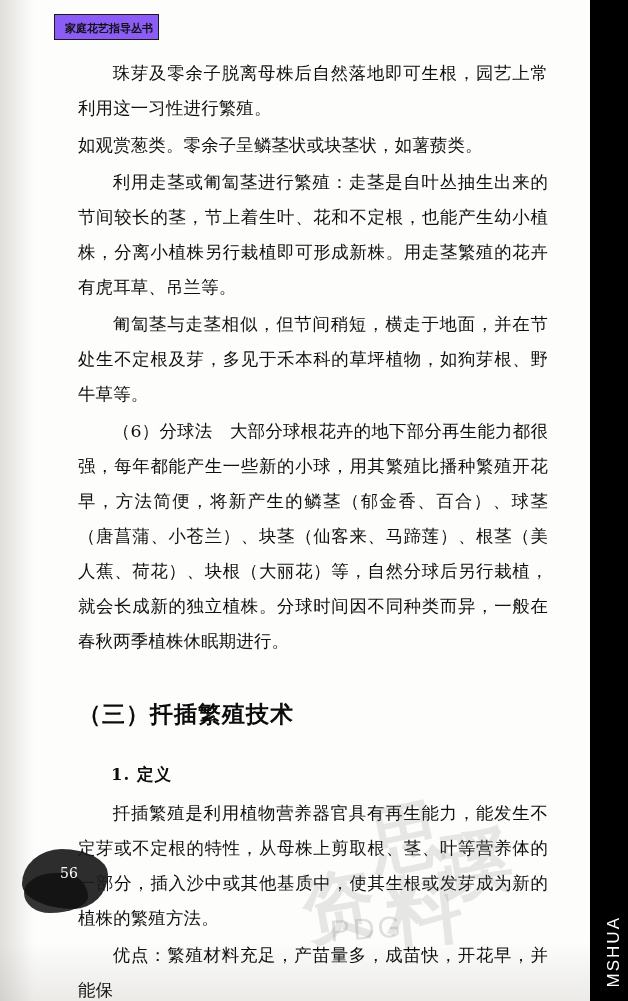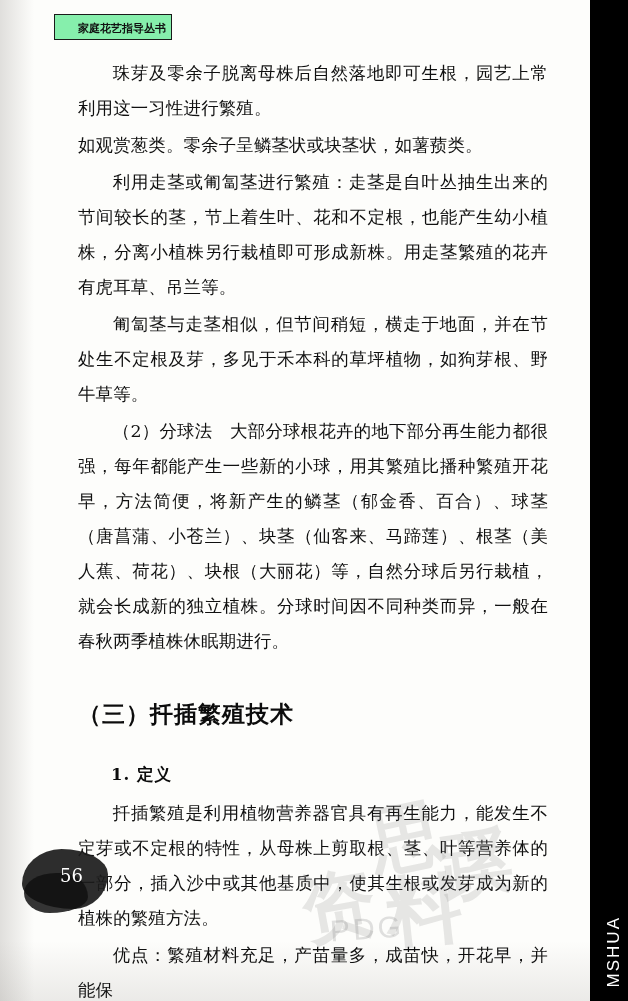--- a/index.html
+++ b/index.html
@@ -61,22 +61,22 @@
     text-orientation: mixed;
     transform: rotate(180deg);
   }
 
   
   .series-banner {
     position: absolute;
     left: 54px;
     top: 14px;
     border: 1px solid #1a1a1a;
-    padding: 2px 5px 3px 23px;
-    background: #86efac;
+    padding: 2px 5px 3px 10px;
+    background: #8b5cf6;
   }
   .series-banner .series-text {
     font-family: "DejaVu Serif", serif;
     font-size: 11px;
     font-weight: bold;
     color: #111111;
     letter-spacing: 0px;
     white-space: nowrap;
   }
 
@@ -142,21 +142,21 @@
     width: 64px; height: 40px;
     background: #111111;
     border-radius: 50% 40% 60% 40% / 50% 60% 40% 50%;
     opacity: 0.85;
   }
   .page-num {
     position: absolute;
     left: 38px;
     top: 22px;
     color: #ffffff;
-    font-size: 18px;
+    font-size: 14px;
     font-family: "DejaVu Serif", serif;
     z-index: 4;
   }
 
   
   .watermark {
     position: absolute;
     pointer-events: none;
     color: rgba(120,120,120,0.17);
     font-family: "DejaVu Serif", serif;
@@ -189,21 +189,21 @@
   <div class="series-banner">
     <span class="series-text">家庭花艺指导丛书</span>
   </div>
 
   <div class="content">
 
     <p class="body indent">珠芽及零余子脱离母株后自然落地即可生根，园艺上常利用这一习性进行繁殖。</p>
     <p class="body">如观赏葱类。零余子呈鳞茎状或块茎状，如薯蓣类。</p>
     <p class="body indent">利用走茎或匍匐茎进行繁殖：走茎是自叶丛抽生出来的节间较长的茎，节上着生叶、花和不定根，也能产生幼小植株，分离小植株另行栽植即可形成新株。用走茎繁殖的花卉有虎耳草、吊兰等。</p>
     <p class="body indent">匍匐茎与走茎相似，但节间稍短，横走于地面，并在节处生不定根及芽，多见于禾本科的草坪植物，如狗芽根、野牛草等。</p>
-    <p class="body indent">（2）分球法　大部分球根花卉的地下部分再生能力都很强，每年都能产生一些新的小球，用其繁殖比播种繁殖开花早，方法简便，将新产生的鳞茎（郁金香、百合）、球茎（唐菖蒲、小苍兰）、块茎（仙客来、马蹄莲）、根茎（美人蕉、荷花）、块根（大丽花）等，自然分球后另行栽植，就会长成新的独立植株。分球时间因不同种类而异，一般在春秋两季植株休眠期进行。</p>
+    <p class="body indent">（6）分球法　大部分球根花卉的地下部分再生能力都很强，每年都能产生一些新的小球，用其繁殖比播种繁殖开花早，方法简便，将新产生的鳞茎（郁金香、百合）、球茎（唐菖蒲、小苍兰）、块茎（仙客来、马蹄莲）、根茎（美人蕉、荷花）、块根（大丽花）等，自然分球后另行栽植，就会长成新的独立植株。分球时间因不同种类而异，一般在春秋两季植株休眠期进行。</p>
 
     <h2 class="section-title">（三）扦插繁殖技术</h2>
 
     <h3 class="subsection-title">1.  定义</h3>
 
     <p class="body indent">扦插繁殖是利用植物营养器官具有再生能力，能发生不定芽或不定根的特性，从母株上剪取根、茎、叶等营养体的一部分，插入沙中或其他基质中，使其生根或发芽成为新的植株的繁殖方法。</p>
     <p class="body indent">优点：繁殖材料充足，产苗量多，成苗快，开花早，并能保</p>
 
   </div>
 

